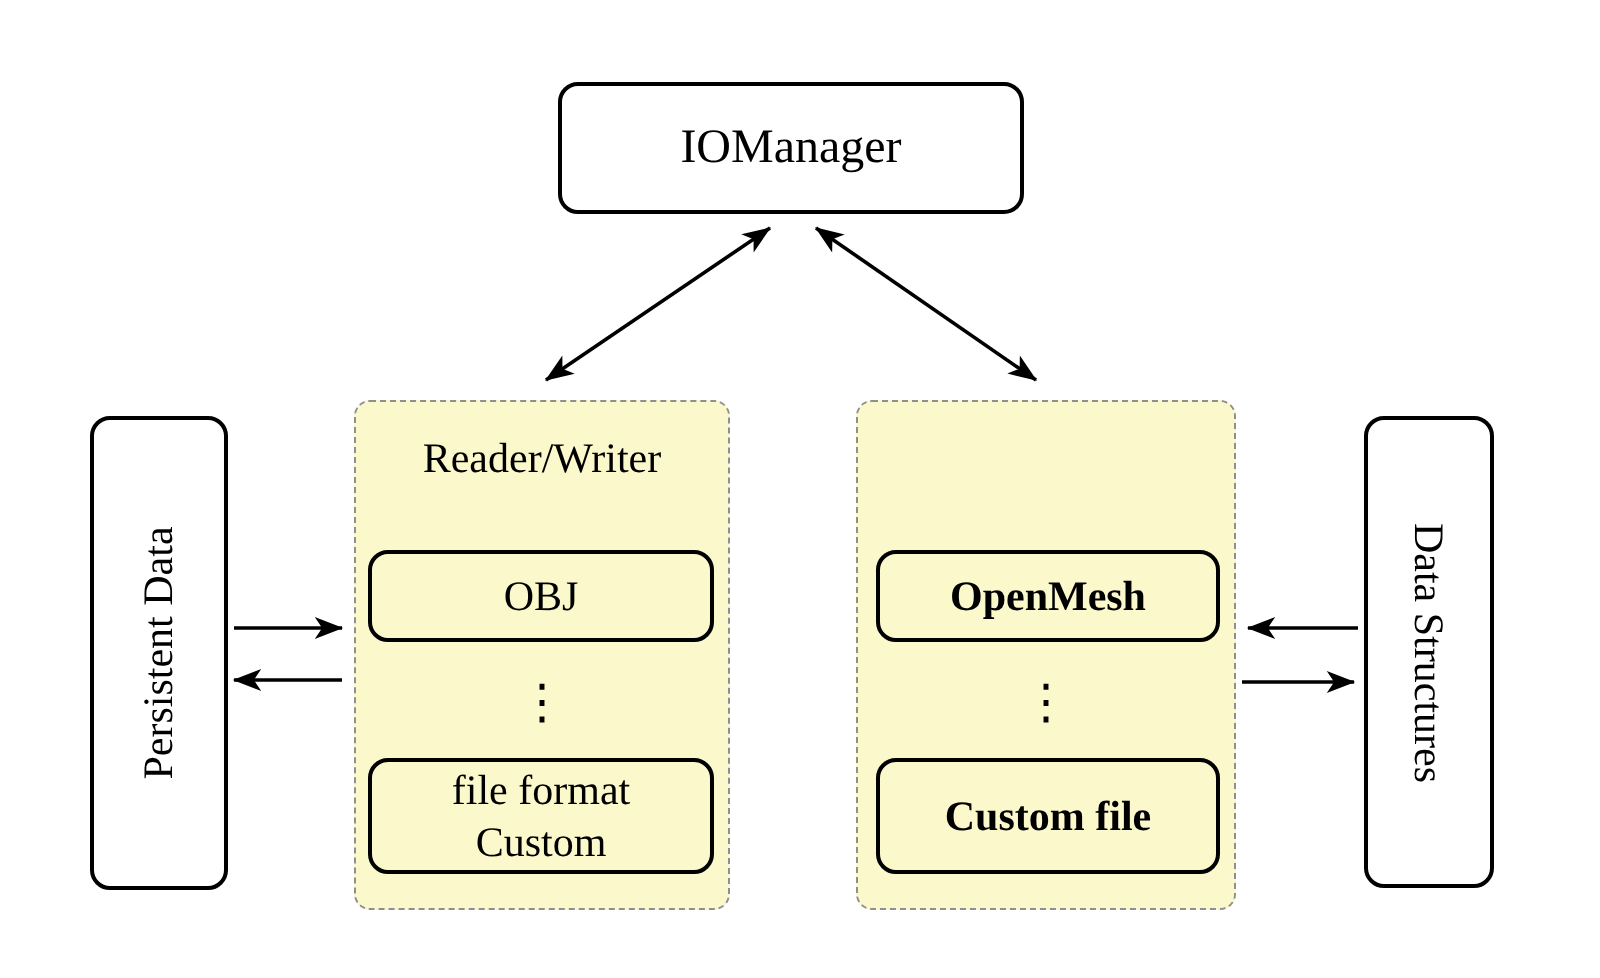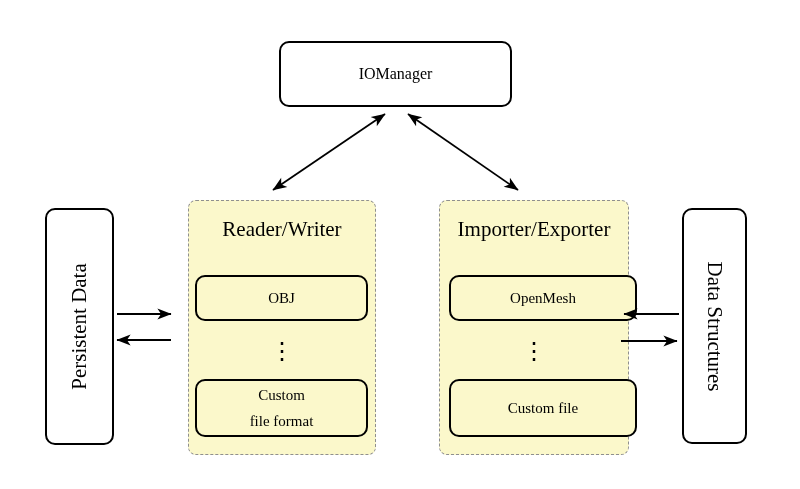--- a/index.html
+++ b/index.html
@@ -25,52 +25,51 @@
     pointer-events:none;z-index:5;
   }
   .node{
     position:absolute;
     background:var(--node-fill);
     border:2.5px solid var(--node-border);
     border-radius:10px;
     display:flex;align-items:center;justify-content:center;
     z-index:2;
   }
-  .node-label{font-size:16px;white-space:nowrap;}
+  .node-label{font-size:24px;white-space:nowrap;}
   .io-box{left:279px;top:41px;width:233px;height:66px;}
   .pd-box{left:45px;top:208px;width:69px;height:237px;}
   .ds-box{left:682px;top:208px;width:65px;height:236px;}
   .vtext{font-size:21px;white-space:nowrap;display:block;}
   .rot-ccw{transform:rotate(-90deg);}
   .rot-cw{transform:rotate(90deg);}
   .group{
     position:absolute;
     background:var(--group-fill);
     border:1.6px dashed var(--group-border);
     border-radius:8px;
     z-index:1;
-    margin-left:11px;
   }
   .rw-group{left:177px;top:200px;width:188px;height:255px;}
   .ie-group{left:428px;top:200px;width:190px;height:255px;}
   .group-title{
     position:absolute;top:14px;left:0;right:0;
     text-align:center;font-size:21px;line-height:28px;
     white-space:nowrap;
   }
   .inner-box{
     position:absolute;
     background:var(--group-fill);
     border:2.6px solid var(--node-border);
     border-radius:10px;
     display:flex;flex-direction:column;align-items:center;justify-content:center;
-    font-size:15px;line-height:26px;text-align:left;
+    font-size:21px;line-height:26px;text-align:left;
   }
   .rw-group .inner-box{left:6px;width:173px;}
-  .ie-group .inner-box{left:9px;width:188px;}
+  .ie-group .inner-box{left:9px;width:172px;font-weight:bold;}
   .top-item{top:74px;height:46px;}
   .bottom-item{top:178px;height:58px;}
   .dots{
     position:absolute;top:130px;left:0;right:0;
     text-align:center;
     font-family:"DejaVu Sans",sans-serif;
     font-size:24px;line-height:40px;
     letter-spacing:0;
   }
 </style>
@@ -105,27 +104,26 @@
     <span class="vtext rot-cw">Data Structures</span>
   </div>
 
   <div class="group rw-group">
     <div class="group-title">Reader/Writer</div>
     <div class="inner-box top-item">
       <span>OBJ</span>
     </div>
     <div class="dots">⋮</div>
     <div class="inner-box bottom-item">
+      <span>file format</span>
       <span>Custom</span>
-      <span>file format</span>
     </div>
   </div>
 
   <div class="group ie-group">
-    <div class="group-title">Importer/Exporter</div>
     <div class="inner-box top-item">
       <span>OpenMesh</span>
     </div>
     <div class="dots">⋮</div>
     <div class="inner-box bottom-item">
       <span>Custom file</span>
     </div>
   </div>
 
 </div>

